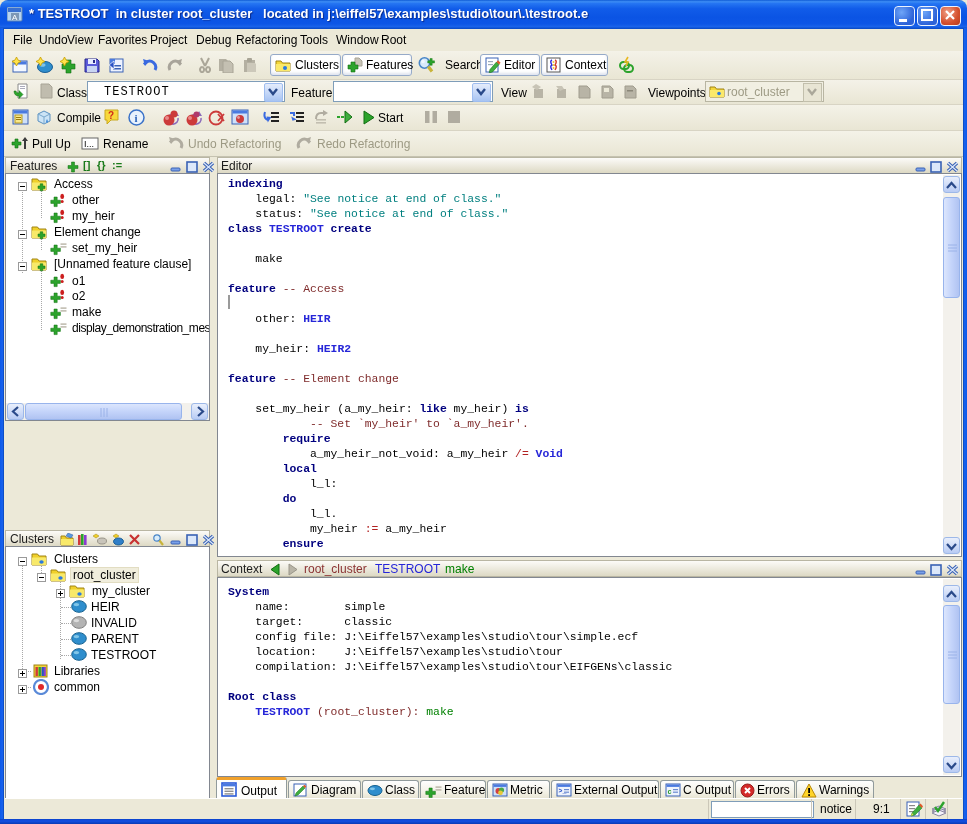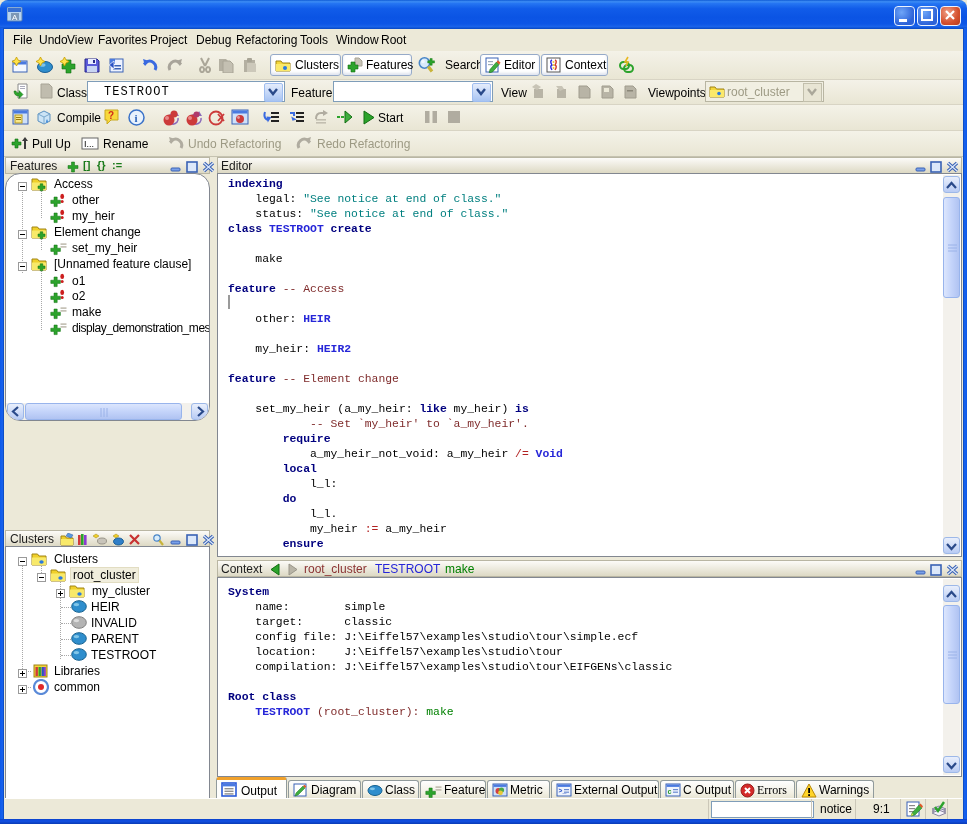--- a/index.html
+++ b/index.html
@@ -99,20 +99,21 @@
 </defs>
 </svg>
 <div id="win">
   <div id="title" class="abs">
     <svg class="abs" style="left:7px;top:7px" width="16" height="16" viewBox="0 0 16 16">
         <rect x="0" y="0" width="15" height="14" rx="1" fill="#b8d4f0" stroke="#5a82b5"></rect>
         <rect x="1" y="1" width="13" height="4" fill="#3a70d0"></rect>
         <rect x="4" y="6" width="8" height="7" fill="#7d97b5"></rect>
         <text x="5" y="13" font-size="8" fill="#fff" font-family="Liberation Sans">A</text>
       </svg>
+    <span class="abs txt">* TESTROOT  in cluster root_cluster&nbsp;&nbsp;&nbsp;located in j:\eiffel57\examples\studio\tour\.\testroot.e</span>
     <div class="abs tbtn" id="btnmin">
         <svg width="19" height="18">
           <rect x="4" y="12" width="8" height="3" fill="#fff"></rect>
         </svg>
       </div>
     <div class="abs tbtn" id="btnmax">
         <svg width="19" height="18">
           <rect x="4" y="3" width="10" height="10" fill="none" stroke="#fff" stroke-width="2"></rect>
         </svg>
       </div>
@@ -410,21 +411,21 @@
         <rect x="1" y="7" width="9" height="3" rx="1" fill="#7aa0e8" stroke="#3a62b5"></rect>
       </svg>
     <svg class="abs" style="left:180px;top:3px" width="12" height="12">
         <rect x="1" y="1" width="10" height="10" fill="#dce8fa" stroke="#3a62b5" stroke-width="1.6"></rect>
       </svg>
     <svg class="abs" style="left:196px;top:3px" width="13" height="12">
         <path d="M2 2 L11 10 M11 2 L2 10" stroke="#3a62b5" stroke-width="3.4"></path>
         <path d="M2 2 L11 10 M11 2 L2 10" stroke="#dce8fa" stroke-width="1.2"></path>
       </svg>
   </div>
-  <div class="pwin" id="featwin" style="left:5px;top:173px;width:205px;height:248px;overflow:hidden;border-radius:15px;">
+  <div class="pwin" id="featwin" style="left:5px;top:173px;width:205px;height:248px;overflow:hidden;">
     <div class="abs" style="left:16px;top:14px;width:1px;height:85px;border-left:1px dotted #a8a8a8;"></div>
     <div class="abs" style="left:35px;top:12px;width:1px;height:32px;border-left:1px dotted #a8a8a8;"></div>
     <div class="abs" style="left:35px;top:60px;width:1px;height:16px;border-left:1px dotted #a8a8a8;"></div>
     <div class="abs" style="left:35px;top:92px;width:1px;height:64px;border-left:1px dotted #a8a8a8;"></div>
     <div class="trow" style="left:0;top:2px;">
         <span class="ebox" style="left:12px;top:6px">
           <i></i>
         </span>
         <svg class="abs" style="left:25px;top:0" width="17" height="16">
           <use href="#folderplus"></use>
@@ -797,21 +798,21 @@
   <div class="tab" style="left:660px;width:74px;">
     <svg class="ico" width="16" height="14">
         <rect x="1" y="1" width="14" height="12" fill="#eef3fc" stroke="#3a62b5"></rect>
         <rect x="1.5" y="1.5" width="13" height="2.4" fill="#4a7ae0"></rect>
         <text x="2.5" y="10.5" font-size="7" font-weight="bold" fill="#2a9a2a" font-family="Liberation Mono">c</text>
         <rect x="8" y="6" width="5" height="1.2" fill="#6a8ad0"></rect>
         <rect x="8" y="8.6" width="5" height="1.2" fill="#6a8ad0"></rect>
       </svg>
     <span class="lbl" style="left:22px;">C Output</span>
   </div>
-  <div class="tab" style="left:735px;width:60px;font-family:Liberation Serif, serif;">
+  <div class="tab" style="left:735px;width:60px;">
     <svg class="ico" style="top:2px" width="15" height="15">
         <circle cx="7.5" cy="7.5" r="6.5" fill="#d42a2a" stroke="#9a1a1a"></circle>
         <path d="M5 5 L10 10 M10 5 L5 10" stroke="#fff" stroke-width="2"></path>
       </svg>
     <span class="lbl" style="left:21px;">Errors</span>
   </div>
   <div class="tab" style="left:796px;width:78px;">
     <svg class="ico" style="top:2px" width="16" height="15">
         <path d="M8 1 L15 14 L1 14 Z" fill="#ffd428" stroke="#b8880a"></path>
         <rect x="7.2" y="5" width="1.8" height="5" fill="#000"></rect>

